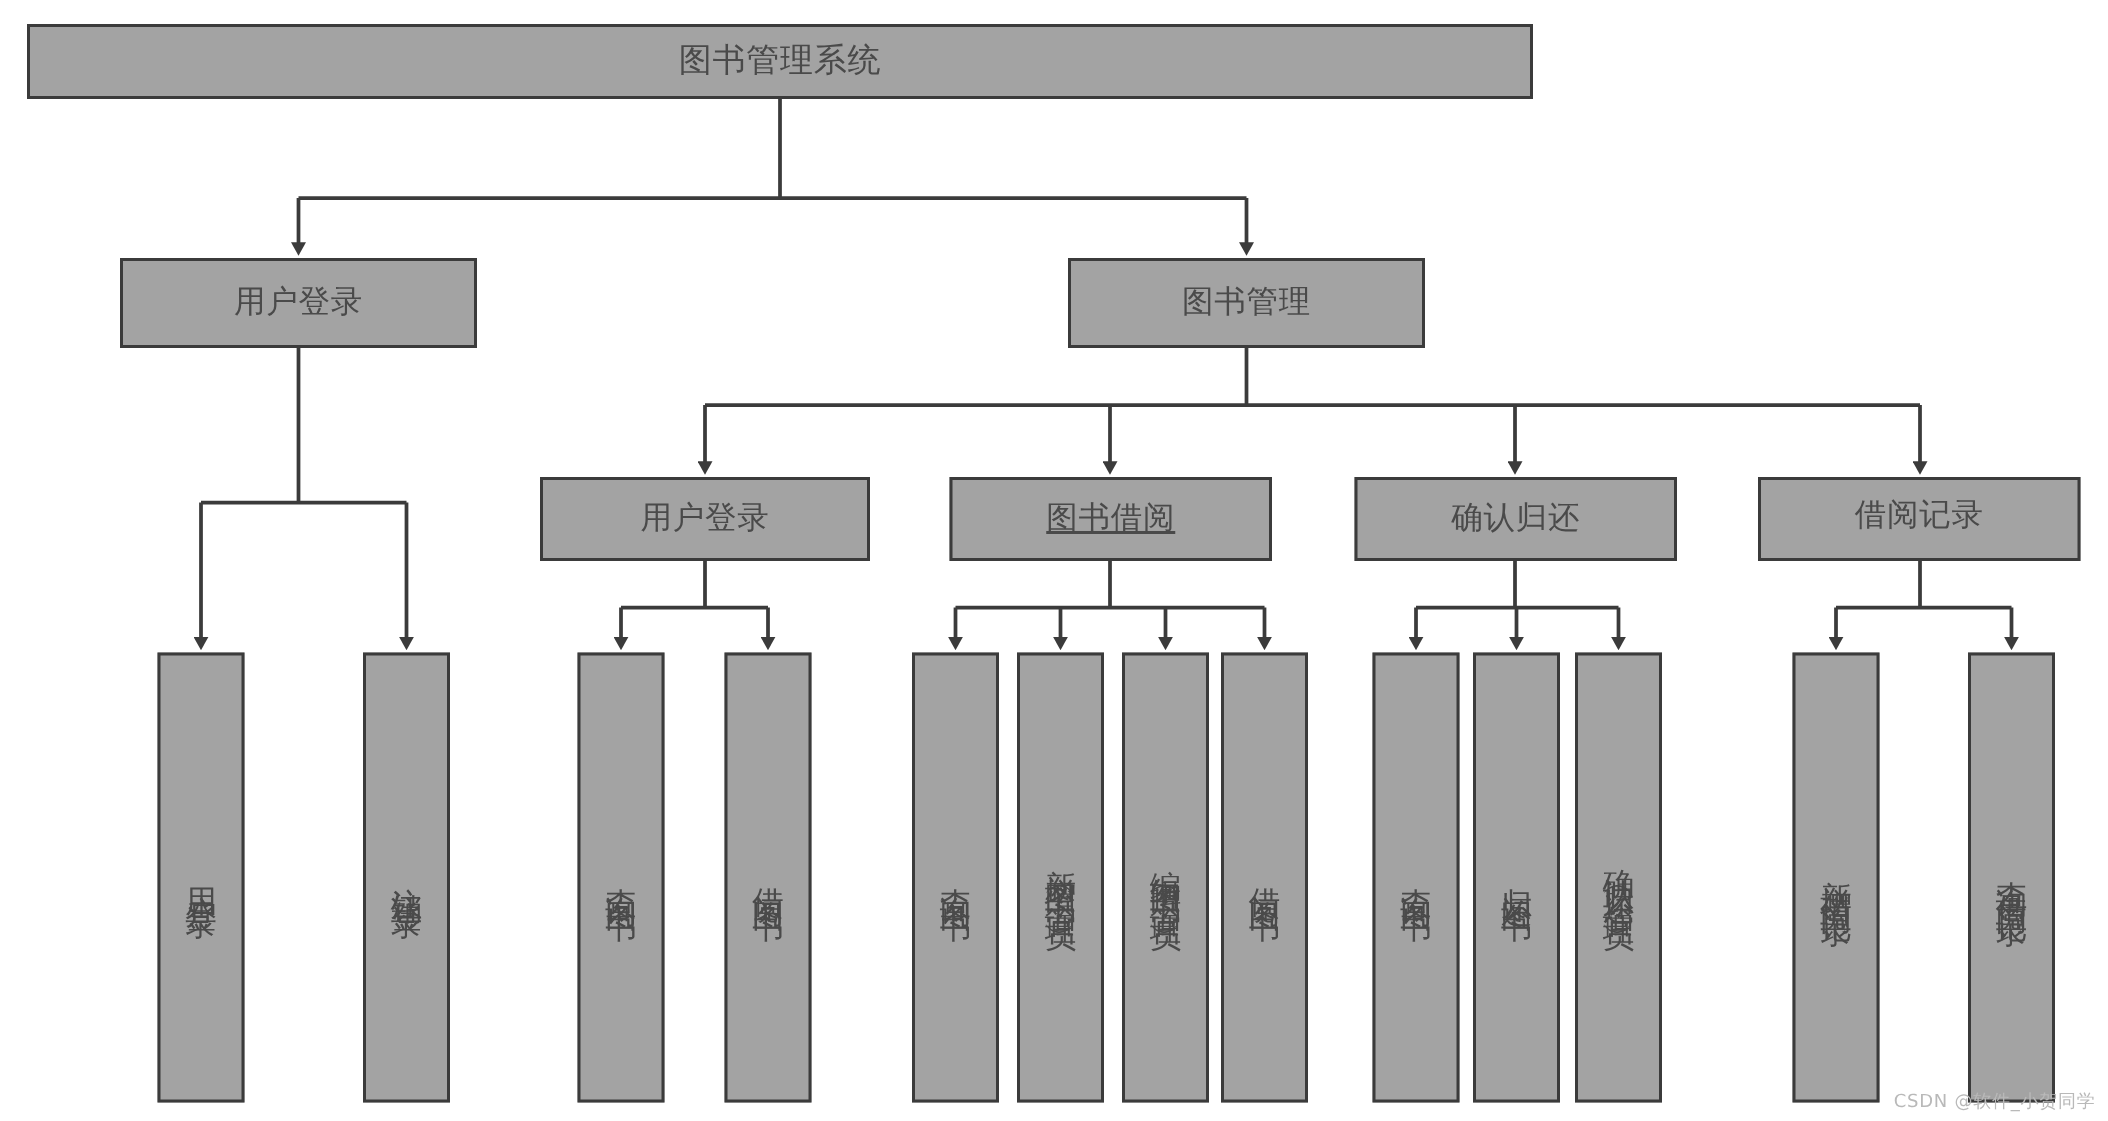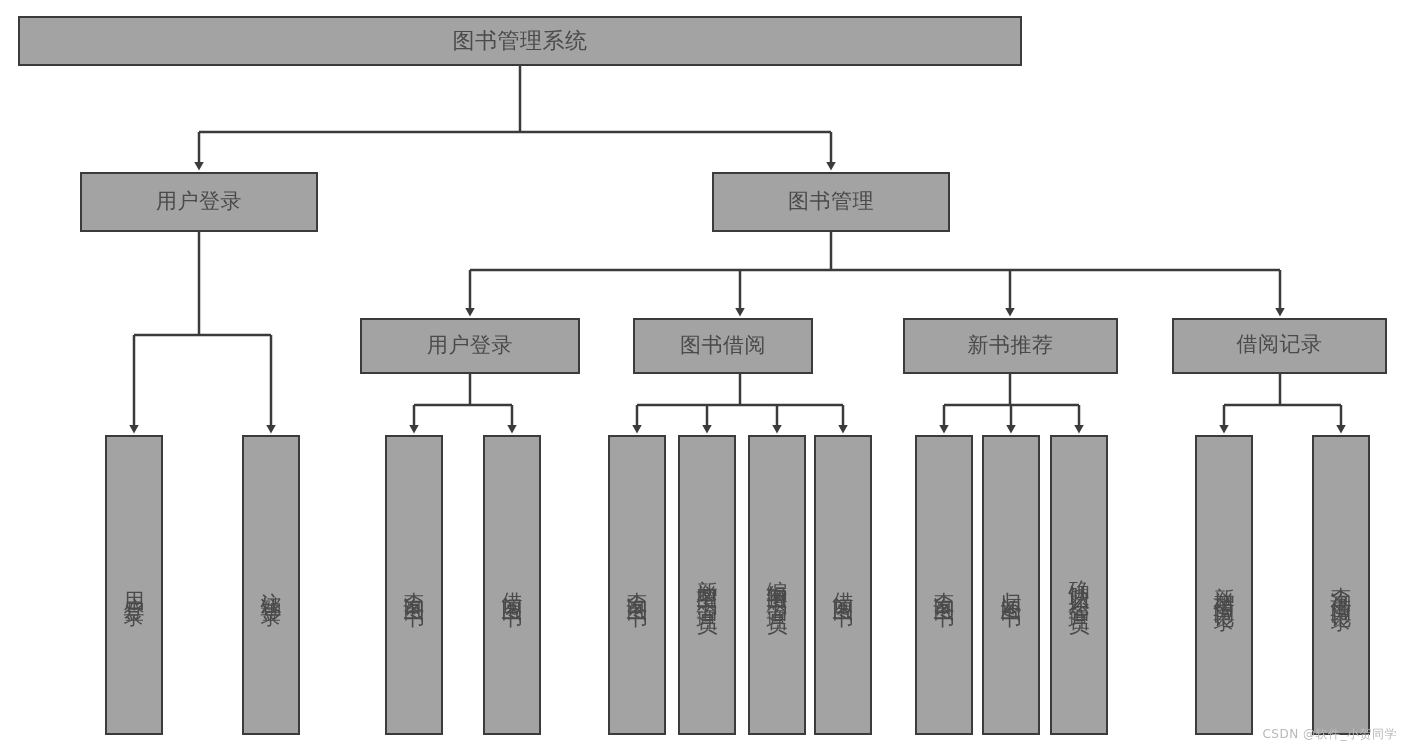--- a/index.html
+++ b/index.html
@@ -134,26 +134,26 @@
   </div>
 
   <div class="node horizontal" style="left:712px; top:172px; width:238px; height:60px;">
     <span class="label">图书管理</span>
   </div>
 
   <div class="node horizontal" style="left:360px; top:318px; width:220px; height:56px;">
     <span class="label">用户登录</span>
   </div>
 
-  <div class="node horizontal" style="left:633px; top:318px; width:180px; height:56px;">
+  <div class="node horizontal" style="left:633px; top:318px; width:215px; height:56px;text-decoration:underline;">
     <span class="label">图书借阅</span>
   </div>
 
   <div class="node horizontal" style="left:903px; top:318px; width:215px; height:56px;">
-    <span class="label">新书推荐</span>
+    <span class="label">确认归还</span>
   </div>
 
   <div class="node horizontal" style="left:1172px; top:318px; width:215px; height:56px;font-family:Liberation Mono, monospace;">
     <span class="label">借阅记录</span>
   </div>
 
   <div class="node vertical" style="left:105px; top:435px; width:58px; height:300px;">
     <span class="label">用户登录</span>
   </div>
 

